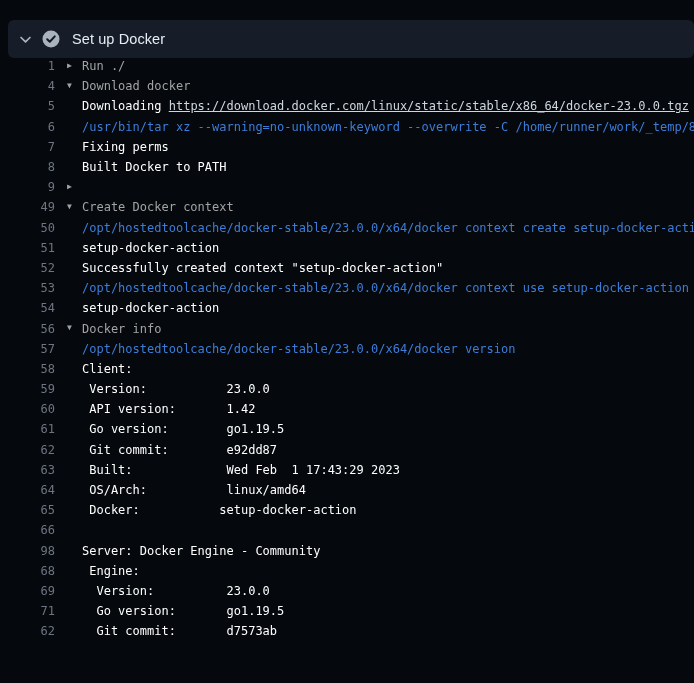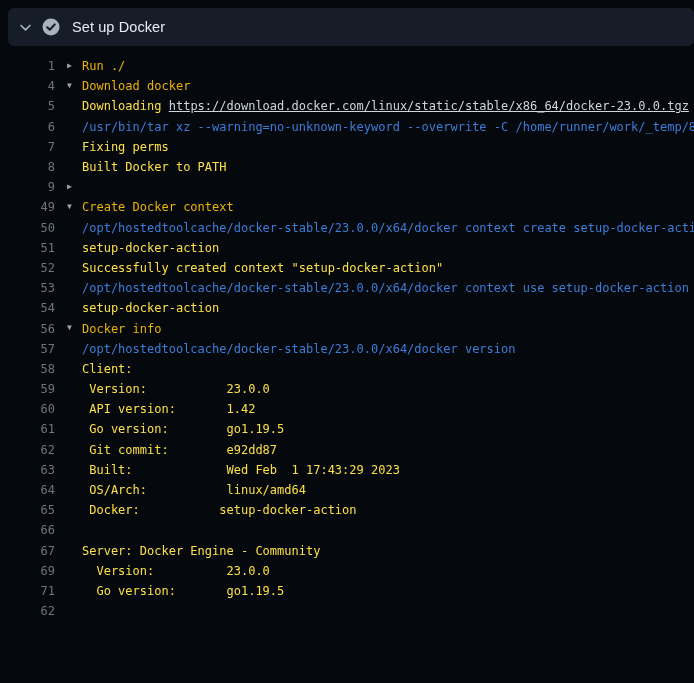--- a/index.html
+++ b/index.html
@@ -9,21 +9,21 @@
     width: 694px;
     height: 683px;
     overflow: hidden;
   }
   * { box-sizing: border-box; }
 
   
   .step-header {
     position: absolute;
     left: 8px;
-    top: 8px;
+    top: 20px;
     width: 686px;
     height: 38px;
     background: #171d28;
     border-radius: 6px;
     display: flex;
     align-items: center;
     padding-left: 10px;
     cursor: pointer;
     font-family: "Liberation Sans", sans-serif;
   }
@@ -76,22 +76,22 @@
     flex: none;
     width: 12px;
   }
   .arrow {
     flex: none;
     width: 15px;
     color: #99a3ad;
     font-size: 8px;
     line-height: 20.2px;
   }
-  .txt  { color: #fde047; }
-  .grp  { color: #eab308; cursor: pointer; }
+  .txt  { color: #ffffff; }
+  .grp  { color: #a3a3a3; cursor: pointer; }
   .cmd  { color: #3d7dd8; }
   a.loglink {
     color: #ced6de;
     text-decoration: underline;
     cursor: pointer;
   }
 </style>
 </head>
 <body>
 
@@ -128,17 +128,18 @@
     <div class="row"><span class="num">57</span><span class="gutter-gap"></span><span class="arrow"></span><span class="cmd">/opt/hostedtoolcache/docker-stable/23.0.0/x64/docker version</span></div>
     <div class="row"><span class="num">58</span><span class="gutter-gap"></span><span class="arrow"></span><span class="txt">Client:</span></div>
     <div class="row"><span class="num">59</span><span class="gutter-gap"></span><span class="arrow"></span><span class="txt"> Version:           23.0.0</span></div>
     <div class="row"><span class="num">60</span><span class="gutter-gap"></span><span class="arrow"></span><span class="txt"> API version:       1.42</span></div>
     <div class="row"><span class="num">61</span><span class="gutter-gap"></span><span class="arrow"></span><span class="txt"> Go version:        go1.19.5</span></div>
     <div class="row"><span class="num">62</span><span class="gutter-gap"></span><span class="arrow"></span><span class="txt"> Git commit:        e92dd87</span></div>
     <div class="row"><span class="num">63</span><span class="gutter-gap"></span><span class="arrow"></span><span class="txt"> Built:             Wed Feb  1 17:43:29 2023</span></div>
     <div class="row"><span class="num">64</span><span class="gutter-gap"></span><span class="arrow"></span><span class="txt"> OS/Arch:           linux/amd64</span></div>
     <div class="row"><span class="num">65</span><span class="gutter-gap"></span><span class="arrow"></span><span class="txt"> Docker:           setup-docker-action</span></div>
     <div class="row"><span class="num">66</span><span class="gutter-gap"></span><span class="arrow"></span><span class="txt"></span></div>
-    <div class="row"><span class="num">67</span><span class="gutter-gap"></span><span class="arrow"></span><span class="txt">Server: Docker Engine - Community</span></div>
+    <div class="row"><span class="num">98</span><span class="gutter-gap"></span><span class="arrow"></span><span class="txt">Server: Docker Engine - Community</span></div>
+    <div class="row"><span class="num">68</span><span class="gutter-gap"></span><span class="arrow"></span><span class="txt"> Engine:</span></div>
     <div class="row"><span class="num">69</span><span class="gutter-gap"></span><span class="arrow"></span><span class="txt">  Version:          23.0.0</span></div>
     <div class="row"><span class="num">71</span><span class="gutter-gap"></span><span class="arrow"></span><span class="txt">  Go version:       go1.19.5</span></div>
-    <div class="row"><span class="num">62</span><span class="gutter-gap"></span><span class="arrow"></span></div>
+    <div class="row"><span class="num">62</span><span class="gutter-gap"></span><span class="arrow"></span><span class="txt">  Git commit:       d7573ab</span></div>
   </div>
 
 </body></html>

